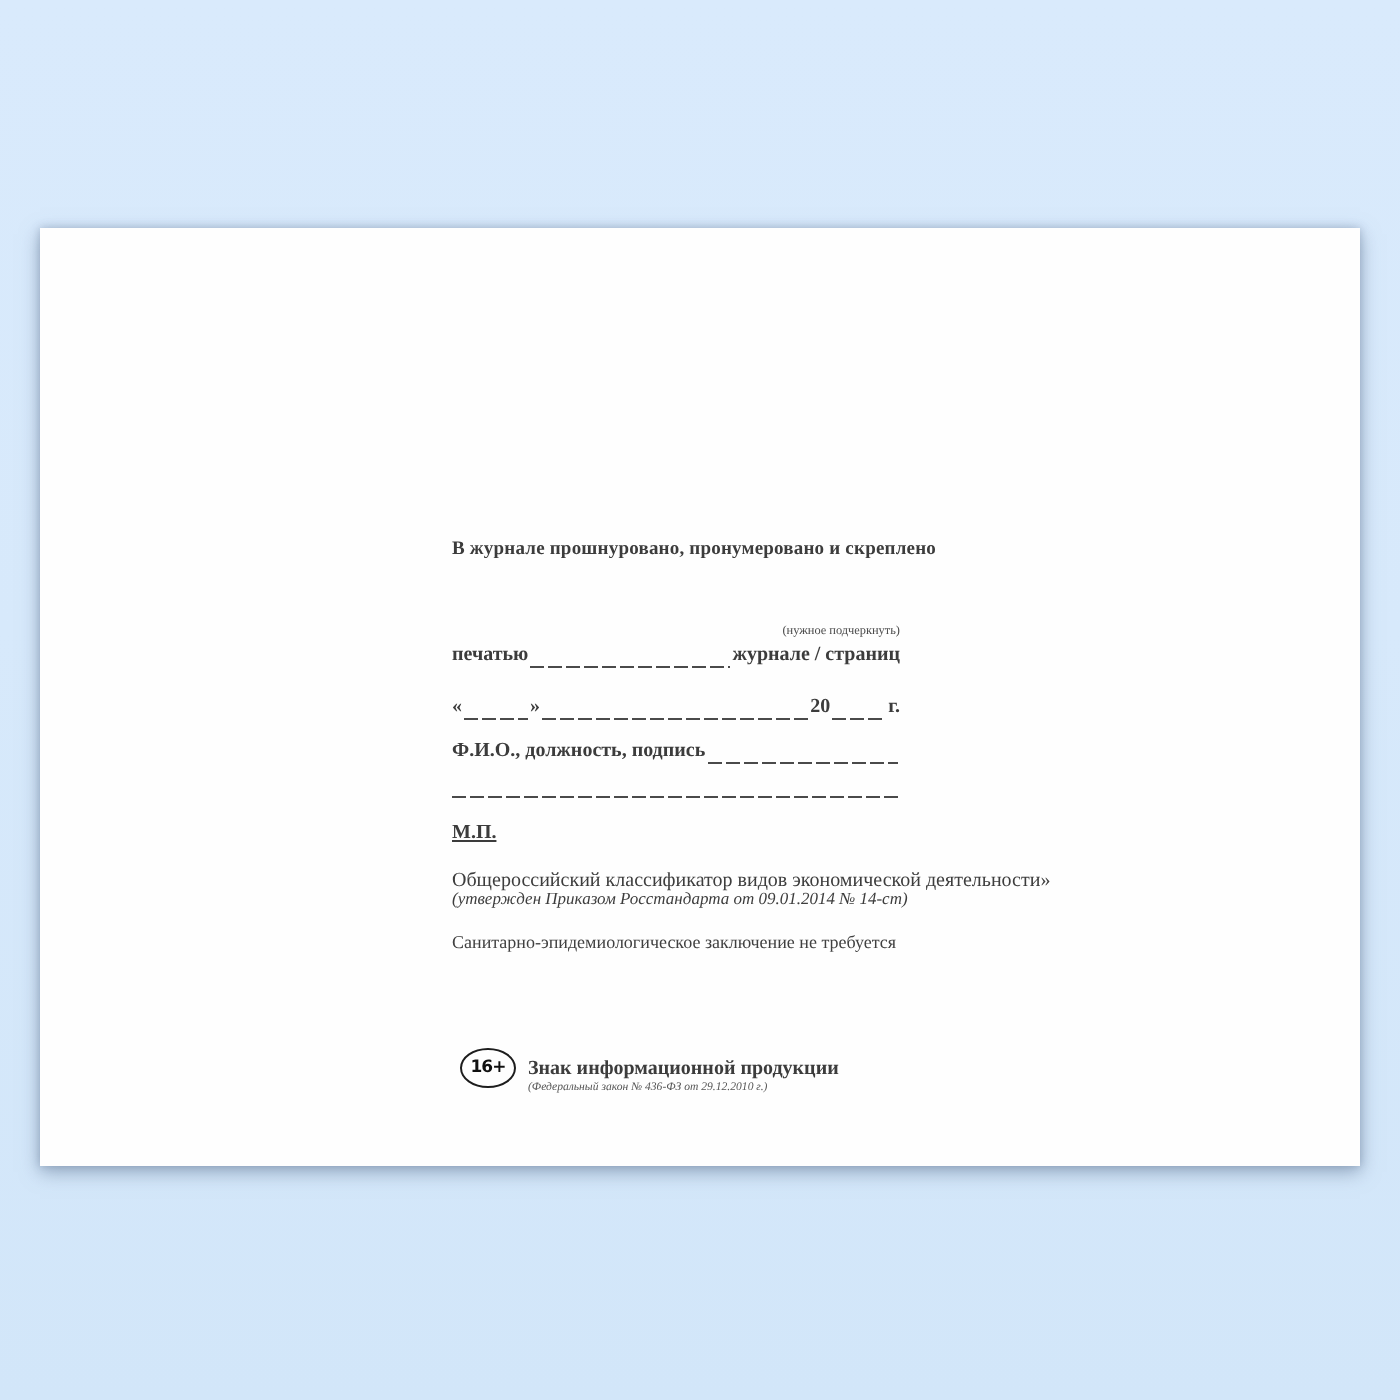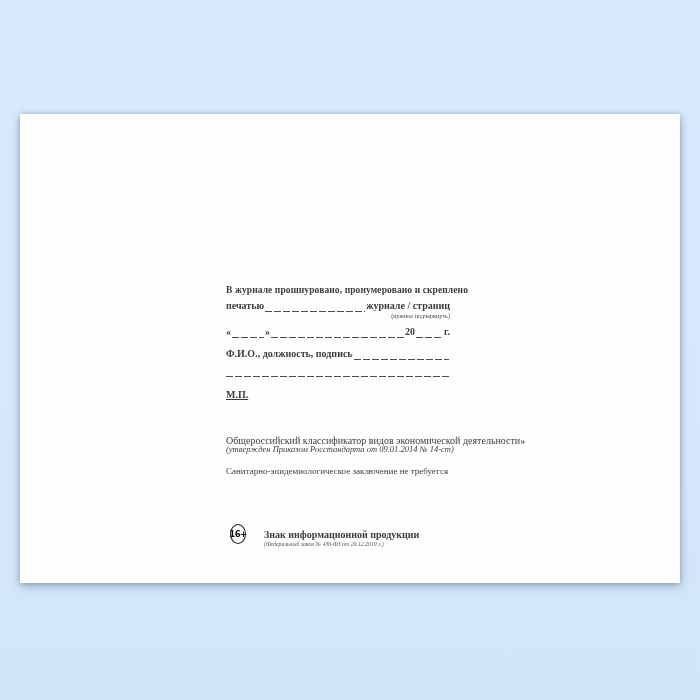--- a/index.html
+++ b/index.html
@@ -26,21 +26,21 @@
   }
   .row {
     position: absolute;
     left: 206px;
     width: 224px;
     font-family: "Liberation Serif", serif;
     color: #3c3c3c;
     white-space: nowrap;
     line-height: 1.2;
   }
-  .flexrow { display: flex; align-items: flex-end; }
+  .flexrow { display: flex; align-items: flex-end; margin-top: 22px; }
   .heading {
     font-size: 9.5px;
     font-weight: 700;
     letter-spacing: 0.1px;
   }
   .blank10 { font-size: 10px; font-weight: 700; }
   .fill {
     flex: 1 1 auto;
     align-self: flex-end;
     height: 11px;
@@ -59,21 +59,21 @@
   }
   .right { text-align: right; text-decoration: underline; }
   .c-line { font-size: 8.5px; color: #3d3d3d; }
   .c-line2 { font-size: 10px; color: #3d3d3d; }
   .italic { font-style: italic; }
   .note-line { font-size: 9px; color: #404040; }
   .badge {
     position: absolute;
     left: 210px;
     top: 410px;
-    width: 16px;
+    width: 28px;
     height: 20px;
     border: 1.6px solid #1d1d1d;
     border-radius: 50%;
     display: flex;
     align-items: center;
     justify-content: center;
     font-family: "DejaVu Sans", sans-serif;
     font-weight: 700;
     font-size: 8.5px;
     letter-spacing: -0.5px;
@@ -100,21 +100,21 @@
     color: #555;
     white-space: nowrap;
   }
 </style>
 </head>
 <body>
 
 <div class="scene">
   <div class="paper">
 
-    <div class="row heading" style="top:171px">В журнале прошнуровано, пронумеровано и скреплено</div>
+    <div class="row heading" style="top:156px">В журнале прошнуровано, пронумеровано и скреплено</div>
 
     <div class="row flexrow blank10" style="top:186px">
       <span>печатью</span>
       <span class="fill"></span>
       <span>журнале / страниц</span>
     </div>
 
     <div class="row small-note" style="top:198px">(нужное подчеркнуть)</div>
 
     <div class="row flexrow blank10" style="top:212px">

